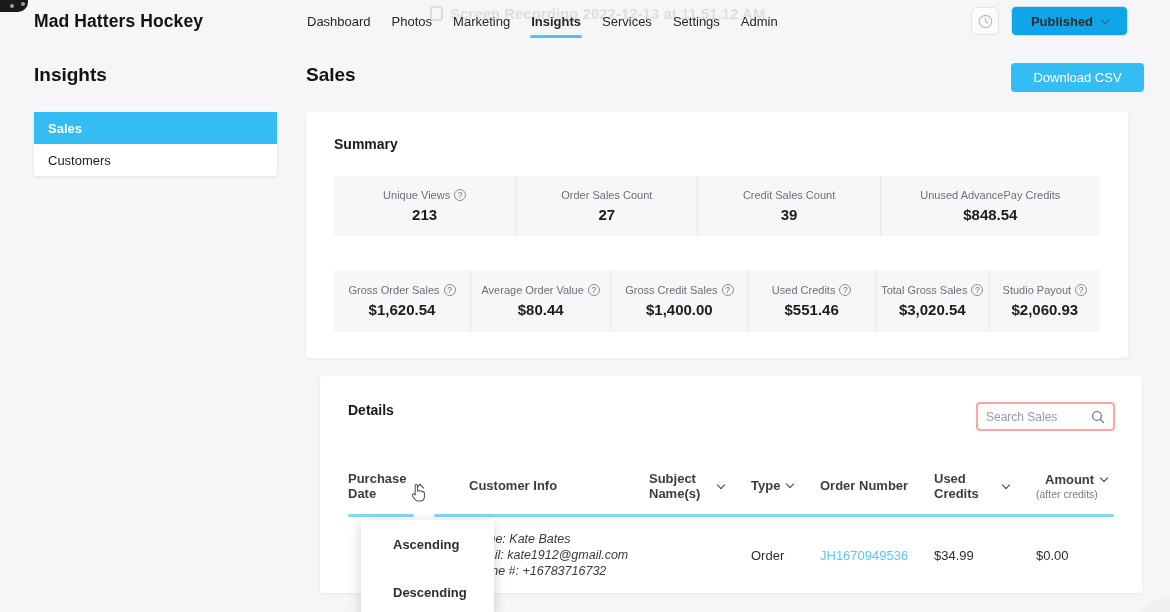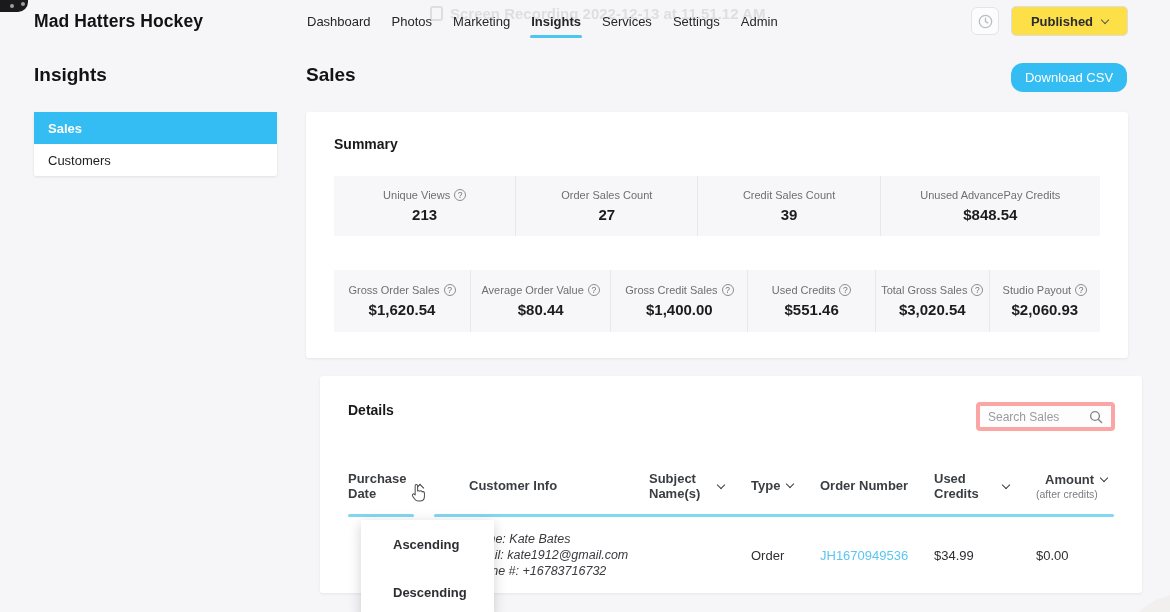--- a/index.html
+++ b/index.html
@@ -15,57 +15,57 @@
   .watermark { position:absolute; left:430px; top:5px; display:flex; align-items:center; gap:7px;
     font-size:15px; font-weight:700; color:rgba(60,60,70,.13); z-index:0; white-space:nowrap; }
   .watermark .wm-icon { width:13px; height:15px; border:2px solid rgba(60,60,70,.13); border-radius:3px; }
   .top-nav { position:absolute; left:307px; top:14px; display:flex; gap:21px; font-size:13px; color:#26262a; z-index:1; }
   .nav-item { position:relative; cursor:pointer; }
   .nav-item.active { font-weight:700; }
   .nav-item.active::after { content:""; position:absolute; left:-1px; right:-1px; bottom:-9px; height:3px;
     background:#4cc5f1; border-radius:2px; }
   .icon-btn { position:absolute; left:971px; top:7px; width:28px; height:28px; border:1px solid #e4e4e8;
     border-radius:6px; background:#fcfcfd; display:flex; align-items:center; justify-content:center; }
-  .published-btn { position:absolute; left:1011px; top:6px; width:117px; height:30px; background:#fde047;
+  .published-btn { position:absolute; left:1011px; top:6px; width:117px; height:30px; background:#0ea5e9;
     border:1px solid #dddde2; border-radius:5px; display:flex; align-items:center; justify-content:center;
     gap:9px; font-size:13px; font-weight:700; color:#2b2b30; cursor:pointer; }
   .chev { display:inline-block; width:6px; height:6px; border-right:1.6px solid #55555a; border-bottom:1.6px solid #55555a;
     transform:rotate(45deg); margin-top:-3px; }
   .chev.up { transform:rotate(225deg); margin-top:3px; }
   .chev.hdr { border-color:#3a3e42; }
   
   .page-title { position:absolute; font-size:19px; font-weight:700; color:#131316; }
   .sidebar-title { left:34px; top:64px; }
   .main-title { left:306px; top:64px; }
   .sidebar-card { position:absolute; left:34px; top:112px; width:243px; background:#fff;
     border-radius:2px; box-shadow:0 1px 3px rgba(0,0,0,.09); }
   .side-item { height:32px; display:flex; align-items:center; padding-left:14px; font-size:13px; color:#222; cursor:pointer; }
   .side-item.active { background:#33bdf2; color:#fff; font-weight:700; }
   
-  .download-btn { position:absolute; left:1011px; top:63px; width:116px; height:29px; background:#33bdf2;
-    border:none; border-radius:12px; color:#fff; font-size:13px; font-family:inherit;
+  .download-btn { position:absolute; left:1011px; top:63px; width:133px; height:29px; background:#33bdf2;
+    border:none; border-radius:4px; color:#fff; font-size:13px; font-family:inherit;
     display:flex; align-items:center; justify-content:center; cursor:pointer; }
   
   .card { position:absolute; background:#fff; border-radius:3px; box-shadow:0 1px 3px rgba(0,0,0,.07); }
   .summary-card { left:306px; top:112px; width:822px; height:246px; }
   .details-card { left:320px; top:376px; width:822px; height:217px; overflow:visible; }
   .card-heading { position:absolute; left:28px; font-size:14px; font-weight:700; color:#19191c; }
   
   .strip { position:absolute; left:28px; width:766px; background:#f7f7f9; display:flex; }
   .strip1 { top:64px; height:60px; }
   .strip2 { top:158px; height:62px; }
   .mcell { flex:1; display:flex; flex-direction:column; align-items:center; justify-content:center; gap:5px;
     border-right:1px solid #e8e8eb; padding:0 4px; text-align:center; }
   .mcell:last-child { border-right:none; }
   .mlabel { font-size:11px; color:#6e6e74; display:flex; align-items:flex-end; gap:4px; white-space:nowrap; }
   .mvalue { font-size:15px; font-weight:700; color:#1c1c1f; }
   .help { display:inline-block; width:12px; height:12px; border:1px solid #8d8d93; border-radius:50%;
     font-size:8.5px; line-height:10.5px; text-align:center; color:#6e6e74; cursor:pointer; }
   
-  .search-box { position:absolute; left:656px; top:26px; width:139px; height:29px; border:4px solid #fca5a5;
+  .search-box { position:absolute; left:656px; top:26px; width:139px; height:29px; border:2px solid #fca5a5;
     border-radius:4px; background:#fdfdfe; display:flex; align-items:center; padding:0 8px; gap:4px; }
   .search-box input { border:none; outline:none; background:transparent; flex:1; min-width:0;
     font-size:12px; font-family:inherit; color:#333; }
   .search-box input::placeholder { color:#9a9aa0; }
   
   .thead { position:absolute; left:28px; top:82px; width:766px; height:56px; display:flex; align-items:center; }
   .hcell { font-size:13px; font-weight:700; color:#3a3e42; line-height:1.18; display:flex; align-items:center; gap:7px; padding-right:4px; }
   .hcell .wrap2 { max-width:62px; }
   .underline-seg { position:absolute; top:138px; height:3px; background:#82d7f3; border-radius:2px; }
   .seg1 { left:28px; width:66px; }

